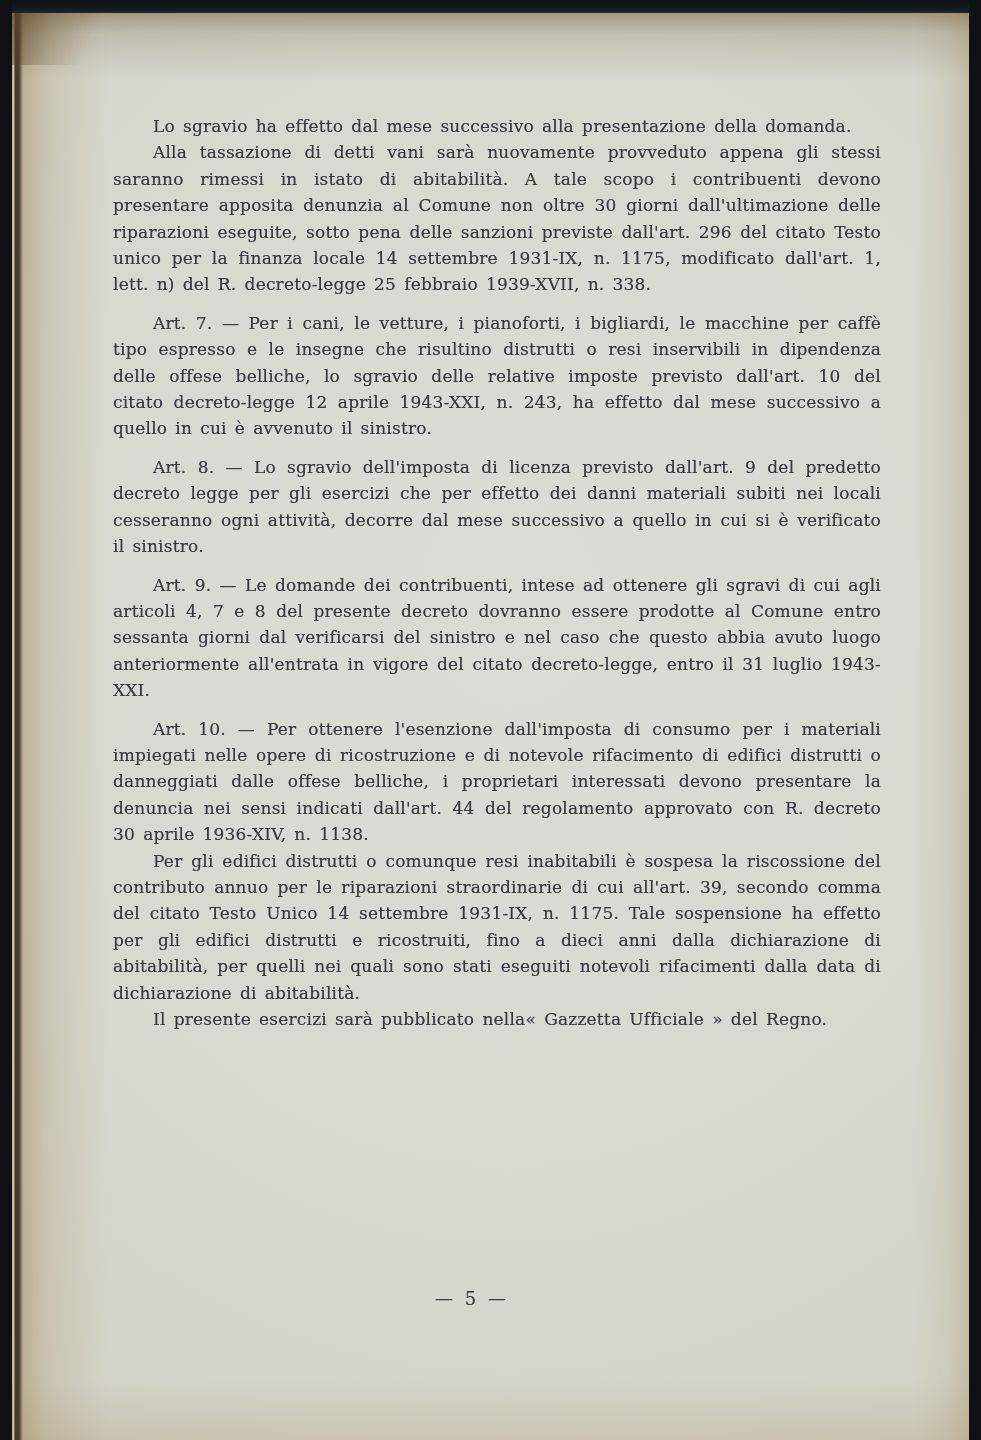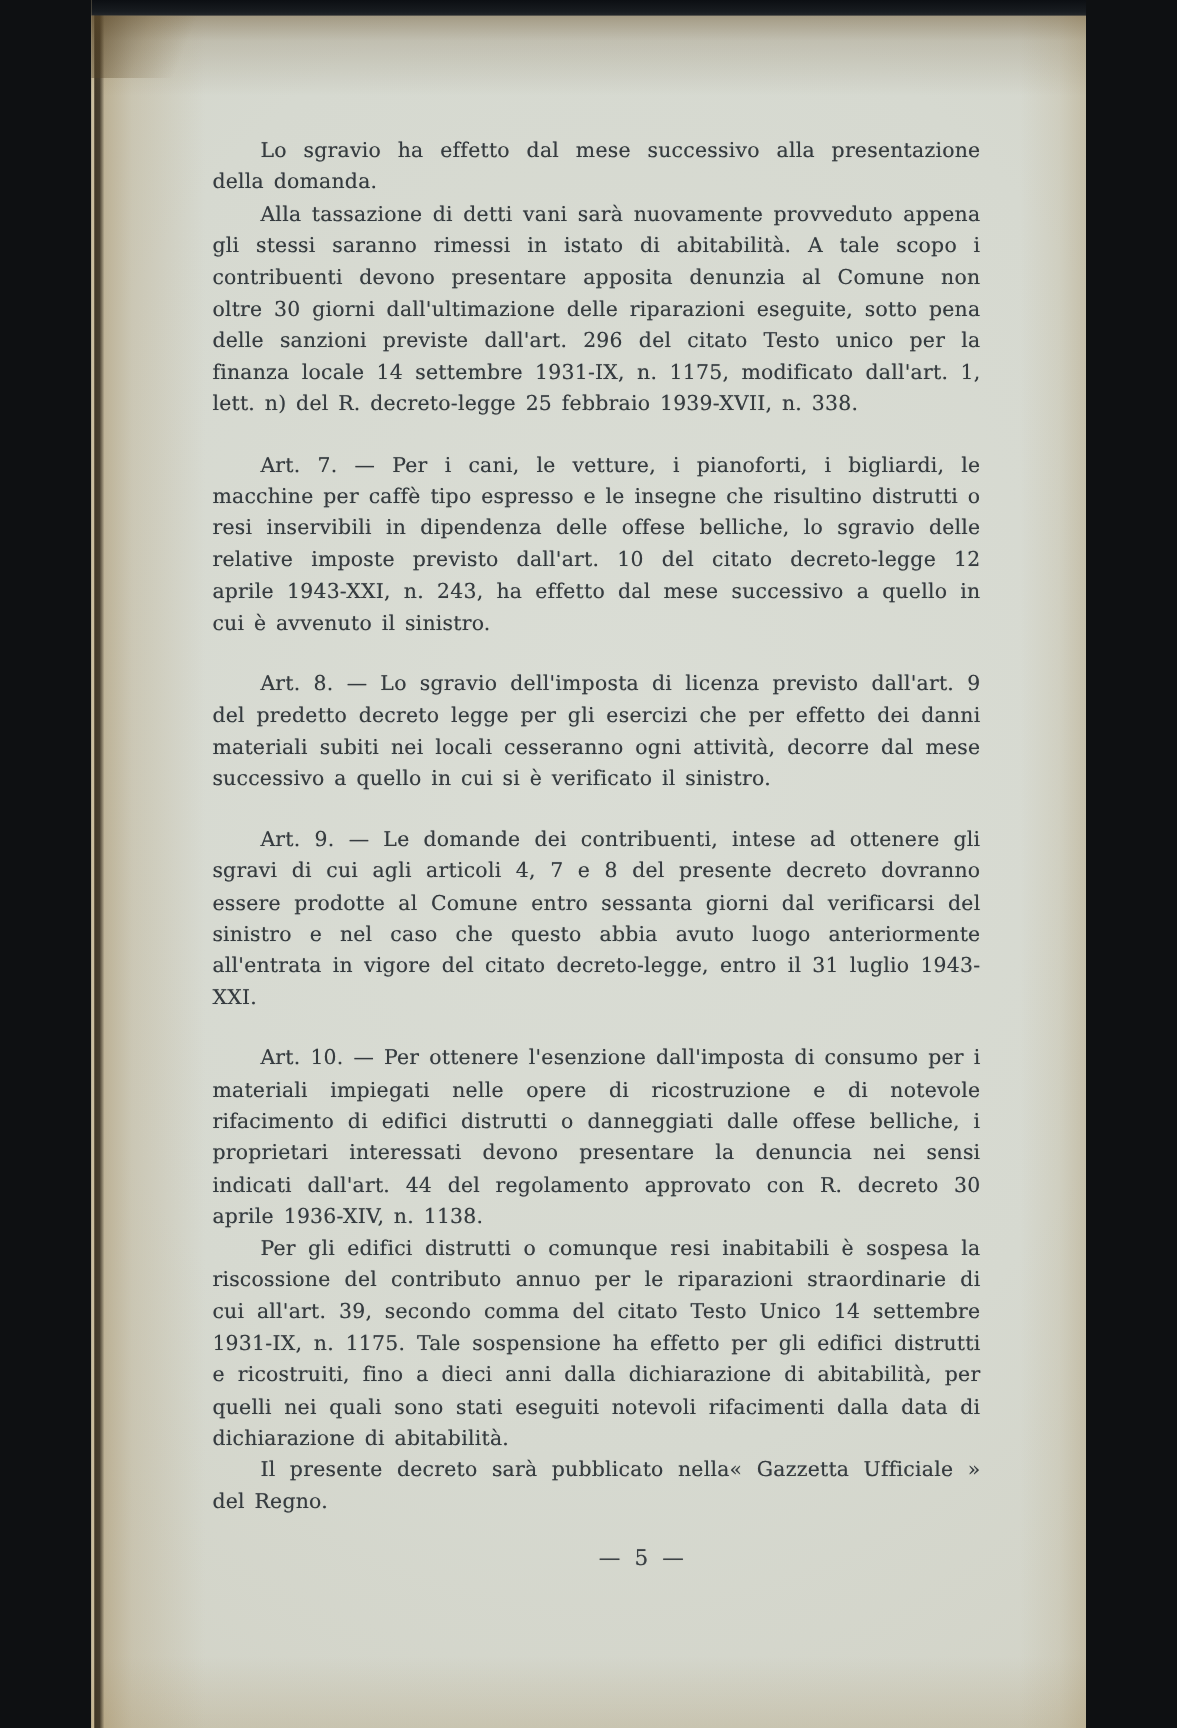--- a/index.html
+++ b/index.html
@@ -4,21 +4,21 @@
 <style>
   html, body {
     margin: 0;
     padding: 0;
     background: #0e1012;
     font-family: "DejaVu Serif", "Liberation Serif", serif;
   }
 
   .scan {
     position: relative;
-    width: 829px;
+    width: 957px;
     height: 1440px;
     margin: 0 auto;
     overflow: hidden;
     background:
       
       linear-gradient(to bottom, rgba(110,88,52,0.50) 12px, rgba(110,88,52,0.20) 34px, rgba(0,0,0,0) 80px),
       
       linear-gradient(to right,
         rgba(196,170,120,0.55) 0px, rgba(196,170,120,0.55) 2px,
         rgba(52,42,26,0.92) 3px, rgba(52,42,26,0.88) 7px,
@@ -60,21 +60,21 @@
     letter-spacing: 0.2px;
     text-shadow: 0 0 0.6px rgba(53,59,63,0.55);
   }
 
   .text-column p {
     margin: 0;
     text-indent: 40px;
   }
 
   .text-column p.article-start {
-    margin-top: 24px;
+    margin-top: 12px;
   }
 
   .page-number {
     position: absolute;
     top: 1288px;
     left: 0;
     width: 920px;
     text-align: center;
     color: #3a4044;
     font-size: 18px;
@@ -91,18 +91,18 @@
   <div class="fold-top-left"></div>
 
   <div class="text-column">
     <p>Lo sgravio ha effetto dal mese successivo alla presentazione della domanda.</p>
     <p>Alla tassazione di detti vani sarà nuovamente provveduto appena gli stessi saranno rimessi in istato di abitabilità. A tale scopo i contribuenti devono presentare apposita denunzia al Comune non oltre 30 giorni dall'ultimazione delle riparazioni eseguite, sotto pena delle sanzioni previste dall'art. 296 del citato Testo unico per la finanza locale 14 settembre 1931-IX, n. 1175, modificato dall'art. 1, lett. n) del R. decreto-legge 25 febbraio 1939-XVII, n. 338.</p>
     <p class="article-start">Art. 7. — Per i cani, le vetture, i pianoforti, i bigliardi, le macchine per caffè tipo espresso e le insegne che risultino distrutti o resi inservibili in dipendenza delle offese belliche, lo sgravio delle relative imposte previsto dall'art. 10 del citato decreto-legge 12 aprile 1943-XXI, n. 243, ha effetto dal mese successivo a quello in cui è avvenuto il sinistro.</p>
     <p class="article-start">Art. 8. — Lo sgravio dell'imposta di licenza previsto dall'art. 9 del predetto decreto legge per gli esercizi che per effetto dei danni materiali subiti nei locali cesseranno ogni attività, decorre dal mese successivo a quello in cui si è verificato il sinistro.</p>
     <p class="article-start">Art. 9. — Le domande dei contribuenti, intese ad ottenere gli sgravi di cui agli articoli 4, 7 e 8 del presente decreto dovranno essere prodotte al Comune entro sessanta giorni dal verificarsi del sinistro e nel caso che questo abbia avuto luogo anteriormente all'entrata in vigore del citato decreto-legge, entro il 31 luglio 1943-XXI.</p>
     <p class="article-start">Art. 10. — Per ottenere l'esenzione dall'imposta di consumo per i materiali impiegati nelle opere di ricostruzione e di notevole rifacimento di edifici distrutti o danneggiati dalle offese belliche, i proprietari interessati devono presentare la denuncia nei sensi indicati dall'art. 44 del regolamento approvato con R. decreto 30 aprile 1936-XIV, n. 1138.</p>
     <p>Per gli edifici distrutti o comunque resi inabitabili è sospesa la riscossione del contributo annuo per le riparazioni straordinarie di cui all'art. 39, secondo comma del citato Testo Unico 14 settembre 1931-IX, n. 1175. Tale sospensione ha effetto per gli edifici distrutti e ricostruiti, fino a dieci anni dalla dichiarazione di abitabilità, per quelli nei quali sono stati eseguiti notevoli rifacimenti dalla data di dichiarazione di abitabilità.</p>
-    <p>Il presente decreto sarà pubblicato nella« Gazzetta Ufficiale » del Regno.</p>
+    <p>Il presente esercizi sarà pubblicato nella« Gazzetta Ufficiale » del Regno.</p>
   </div>
 
   <div class="page-number">— 5 —</div>
 
 </div>
 
 </body></html>

